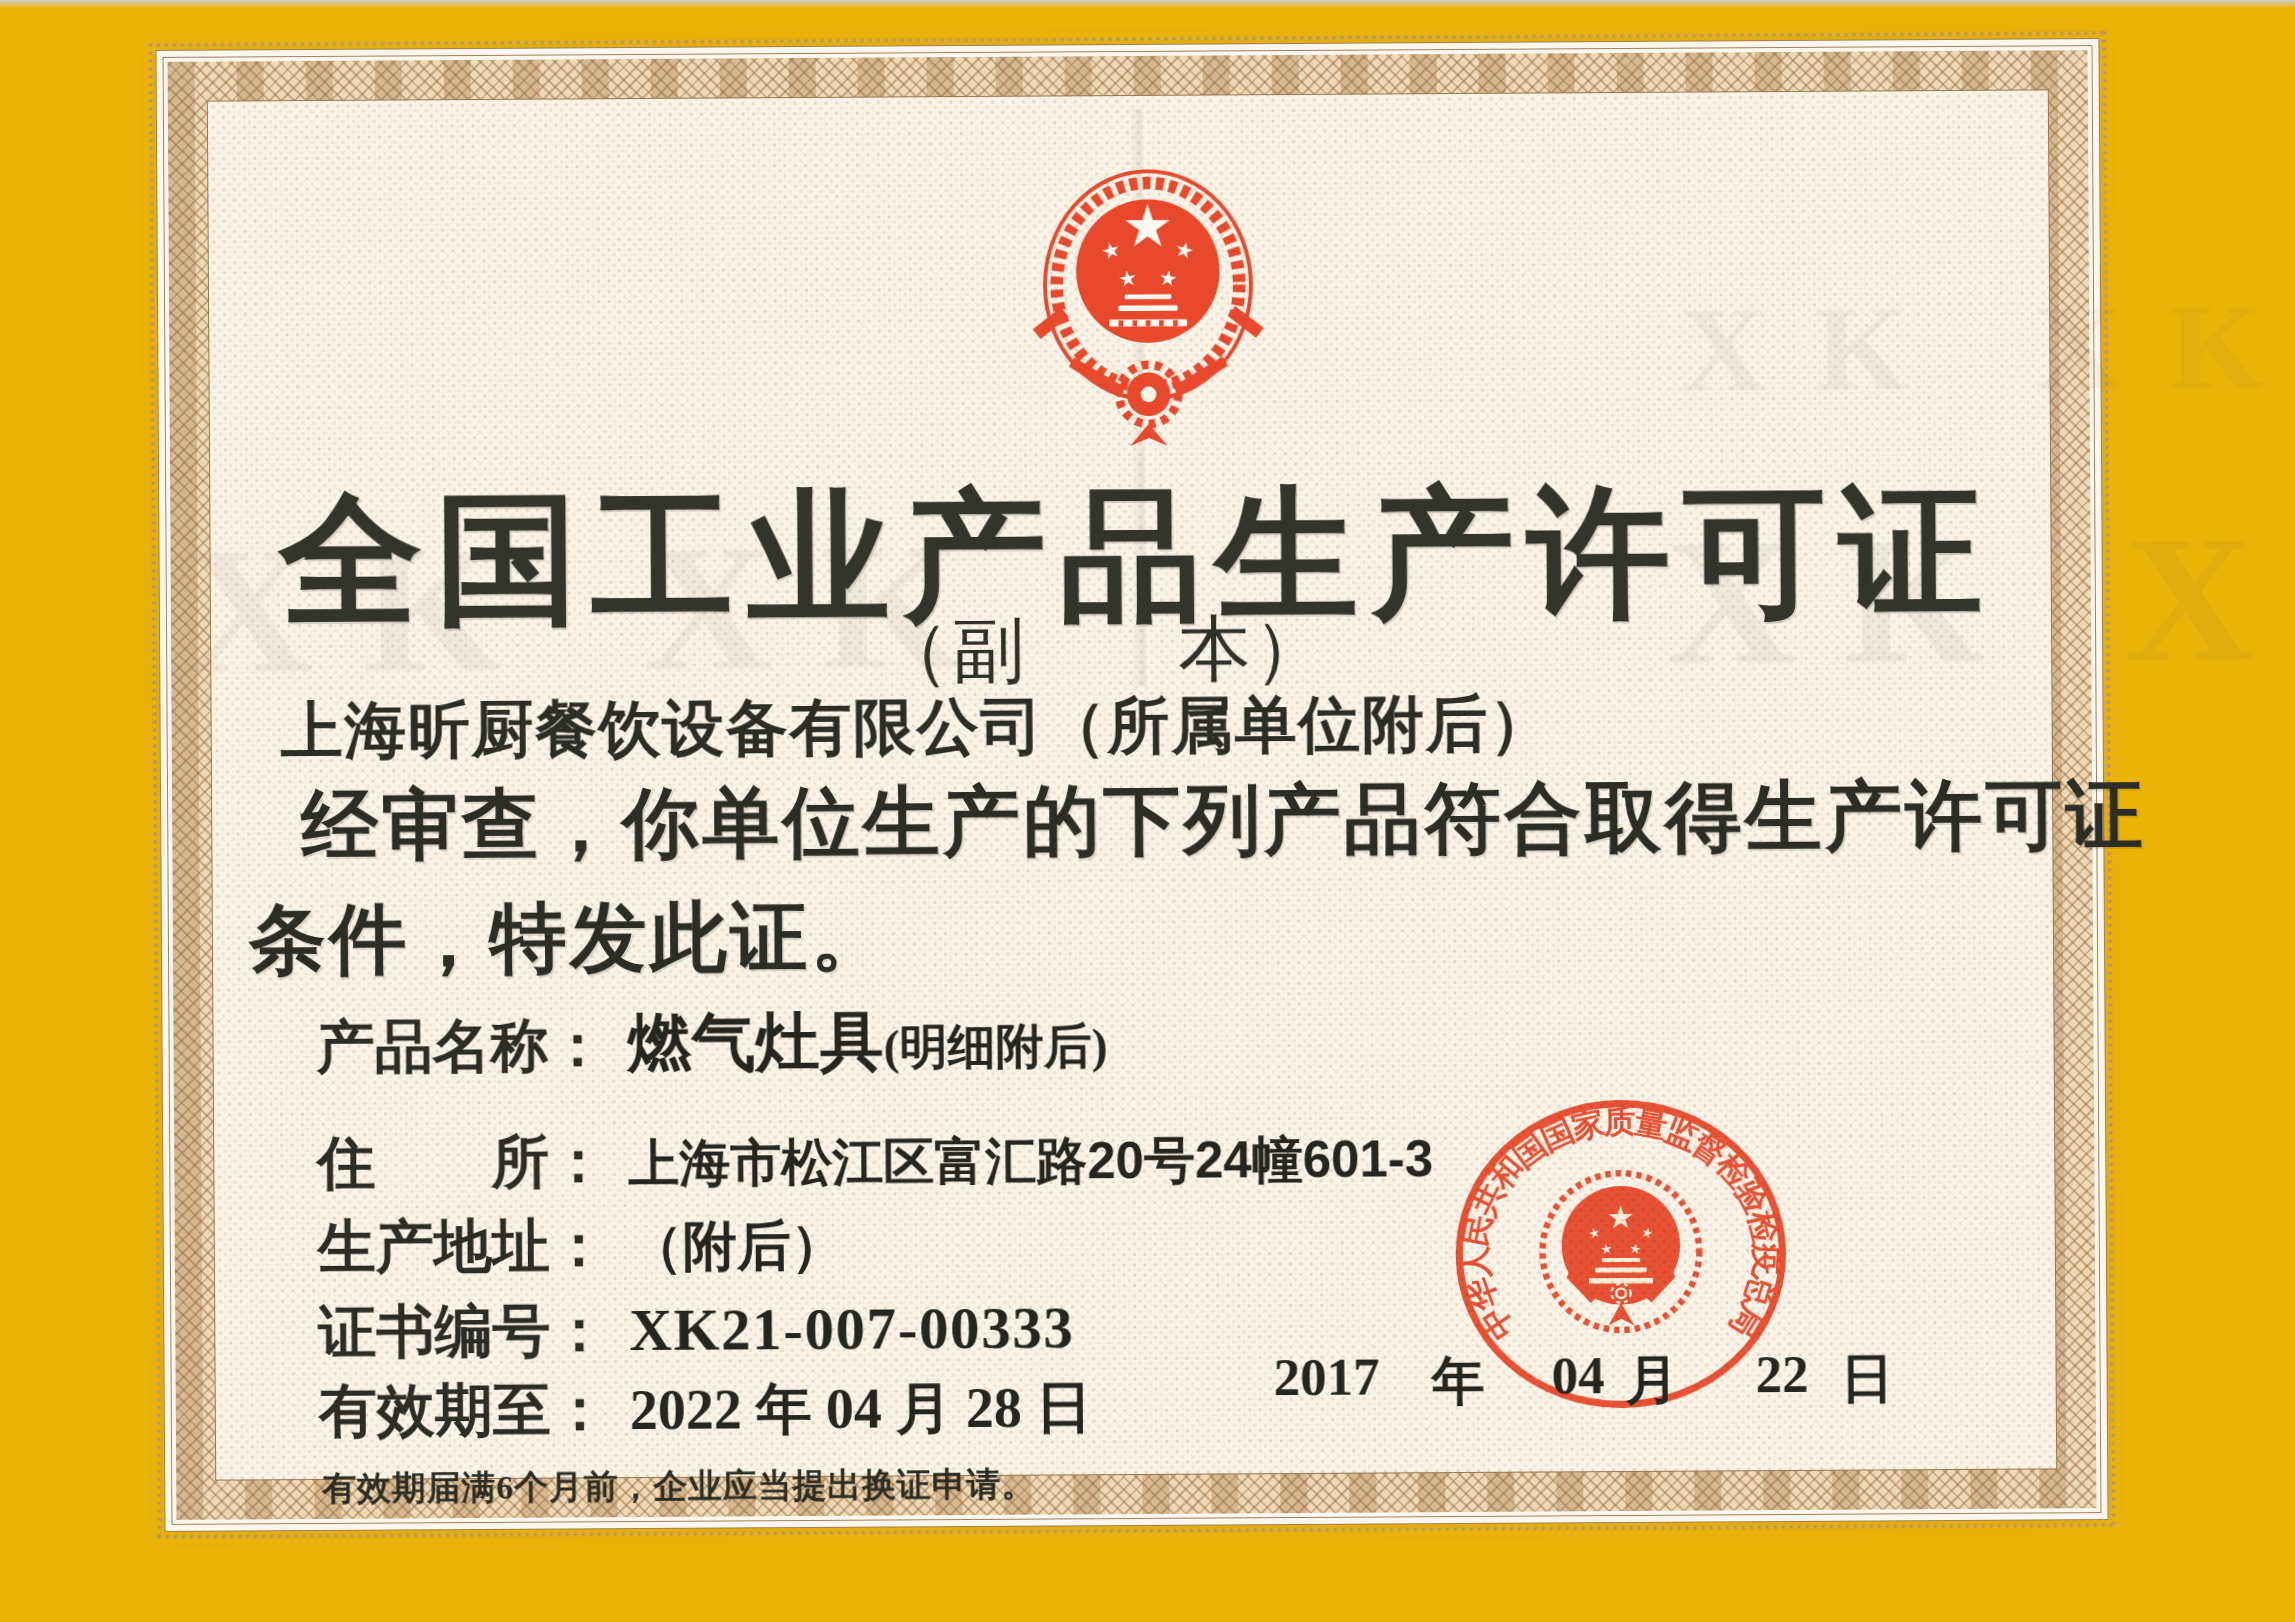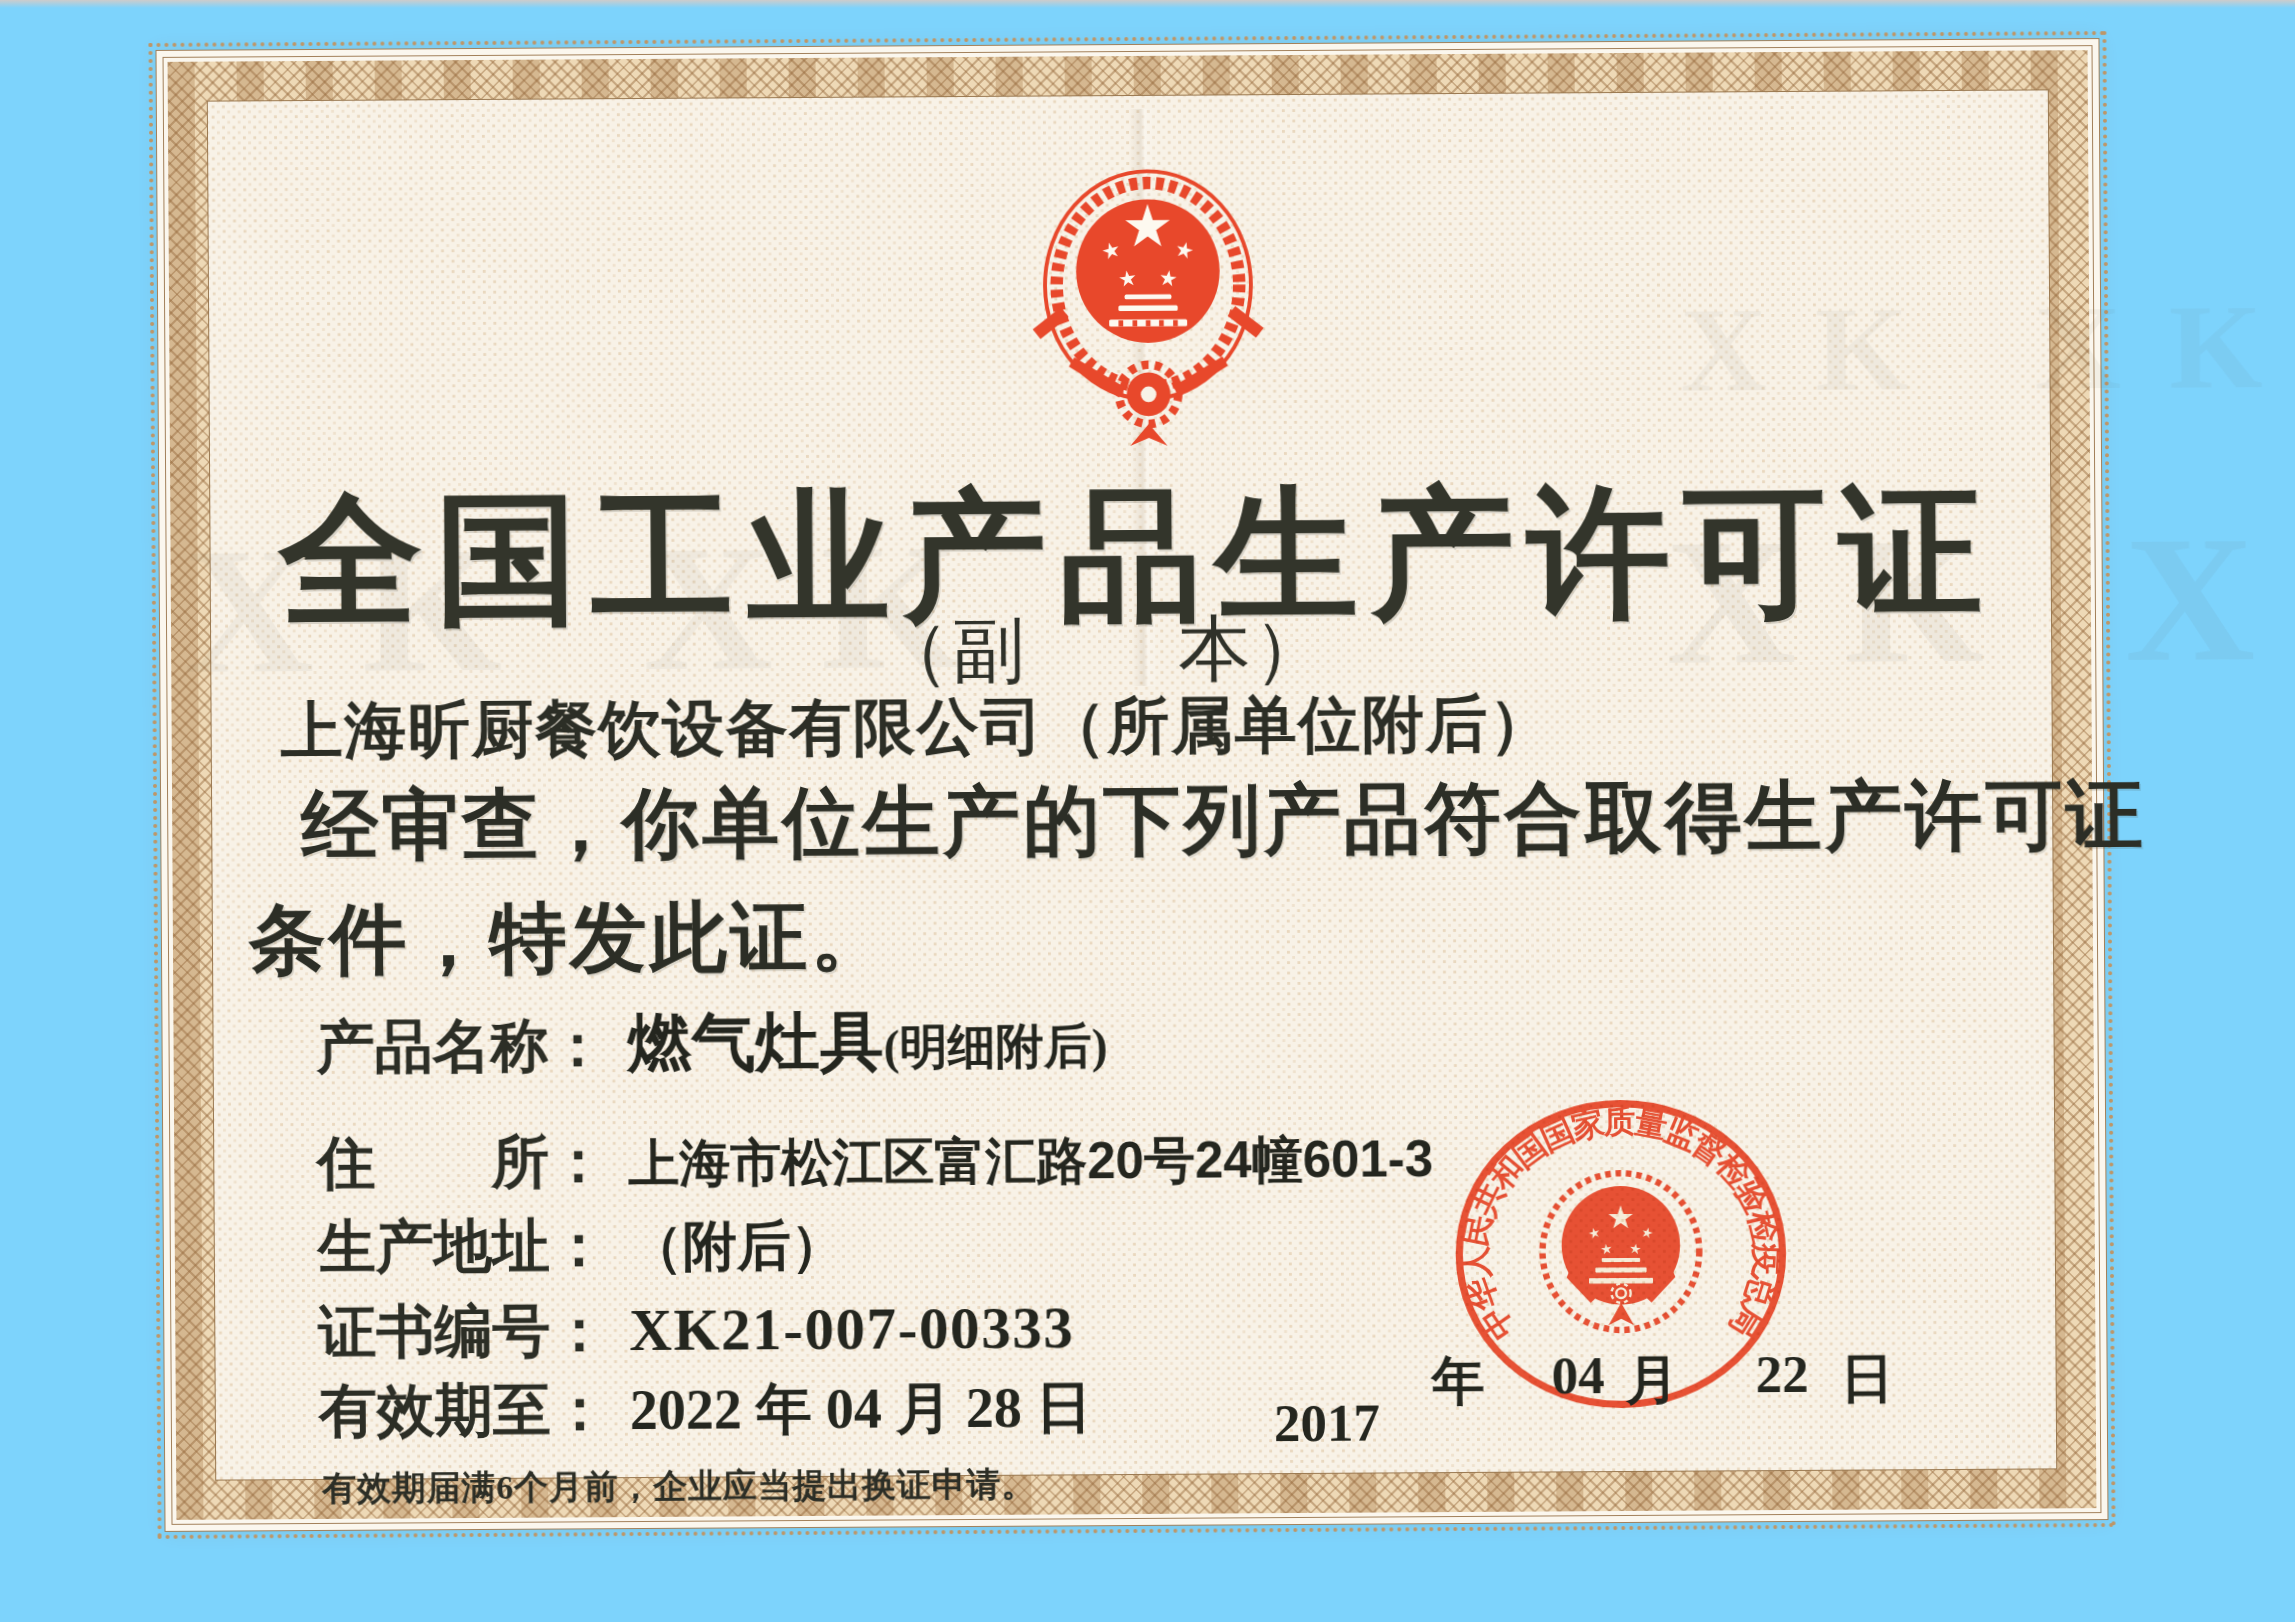--- a/index.html
+++ b/index.html
@@ -1,18 +1,18 @@
 <!DOCTYPE html>
 <html style="font-size:13px"><head>
 <meta charset="utf-8">
 <style>
   html,body{margin:0;padding:0;background:#ffffff;}
   .stage{
     position:relative;width:2295px;height:1623px;overflow:hidden;
-    background:#7dd3fc;
+    background:#eab308;
     font-family:"Liberation Serif","DejaVu Serif",serif;
     color:#30322a;
   }
   .scan-top{position:absolute;left:0;top:0;right:0;height:8px;
     background:linear-gradient(#cccccc,rgba(255,255,255,0));}
   
   .cert{
     position:absolute;left:160px;top:44px;width:1942px;height:1480px;
     background:#fbf7ee;
     border:1.6px solid #a2805a;
@@ -71,21 +71,21 @@
   .row-product .pnote{font-size:48px;font-weight:700;}
   .row-address{top:1075px;}
   .row-prodaddr{top:1159px;}
   .row-certno{top:1244px;}
   .row-certno .fvalue{font-size:59px;letter-spacing:1.6px;}
   .row-valid{top:1323px;}
   .row-valid .fvalue{font-size:56px;}
   .gapbig{display:inline-block;width:21px;}
   .note{position:absolute;left:157px;top:1416px;font-size:34px;font-weight:600;color:#2c2e26;letter-spacing:0.8px;}
   .datepart{position:absolute;top:1303px;font-size:53px;font-weight:600;color:#24261f;z-index:6;}
-  .dp-year{left:1109px;margin-top:46px;} .dp-yu{left:1267px;} .dp-month{left:1387px;}
+  .dp-year{left:1109px;} .dp-yu{left:1267px;} .dp-month{left:1387px;}
   .dp-mu{left:1461px;} .dp-day{left:1591px;} .dp-du{left:1676px;}
   .seal{position:absolute;left:1273px;top:1040px;width:368px;height:344px;z-index:5;
     mix-blend-mode:multiply;opacity:.95;}
   .wm{position:absolute;color:#555046;font-family:"Liberation Serif","DejaVu Serif",serif;
     font-weight:700;letter-spacing:48px;white-space:nowrap;pointer-events:none;}
   .wm1{left:1522px;top:240px;font-size:120px;opacity:.05;}
   .wm2{left:1506px;top:457px;font-size:180px;opacity:.06;}
   .wm3{left:24px;top:457px;font-size:180px;opacity:.05;}
 </style>
 </head>

